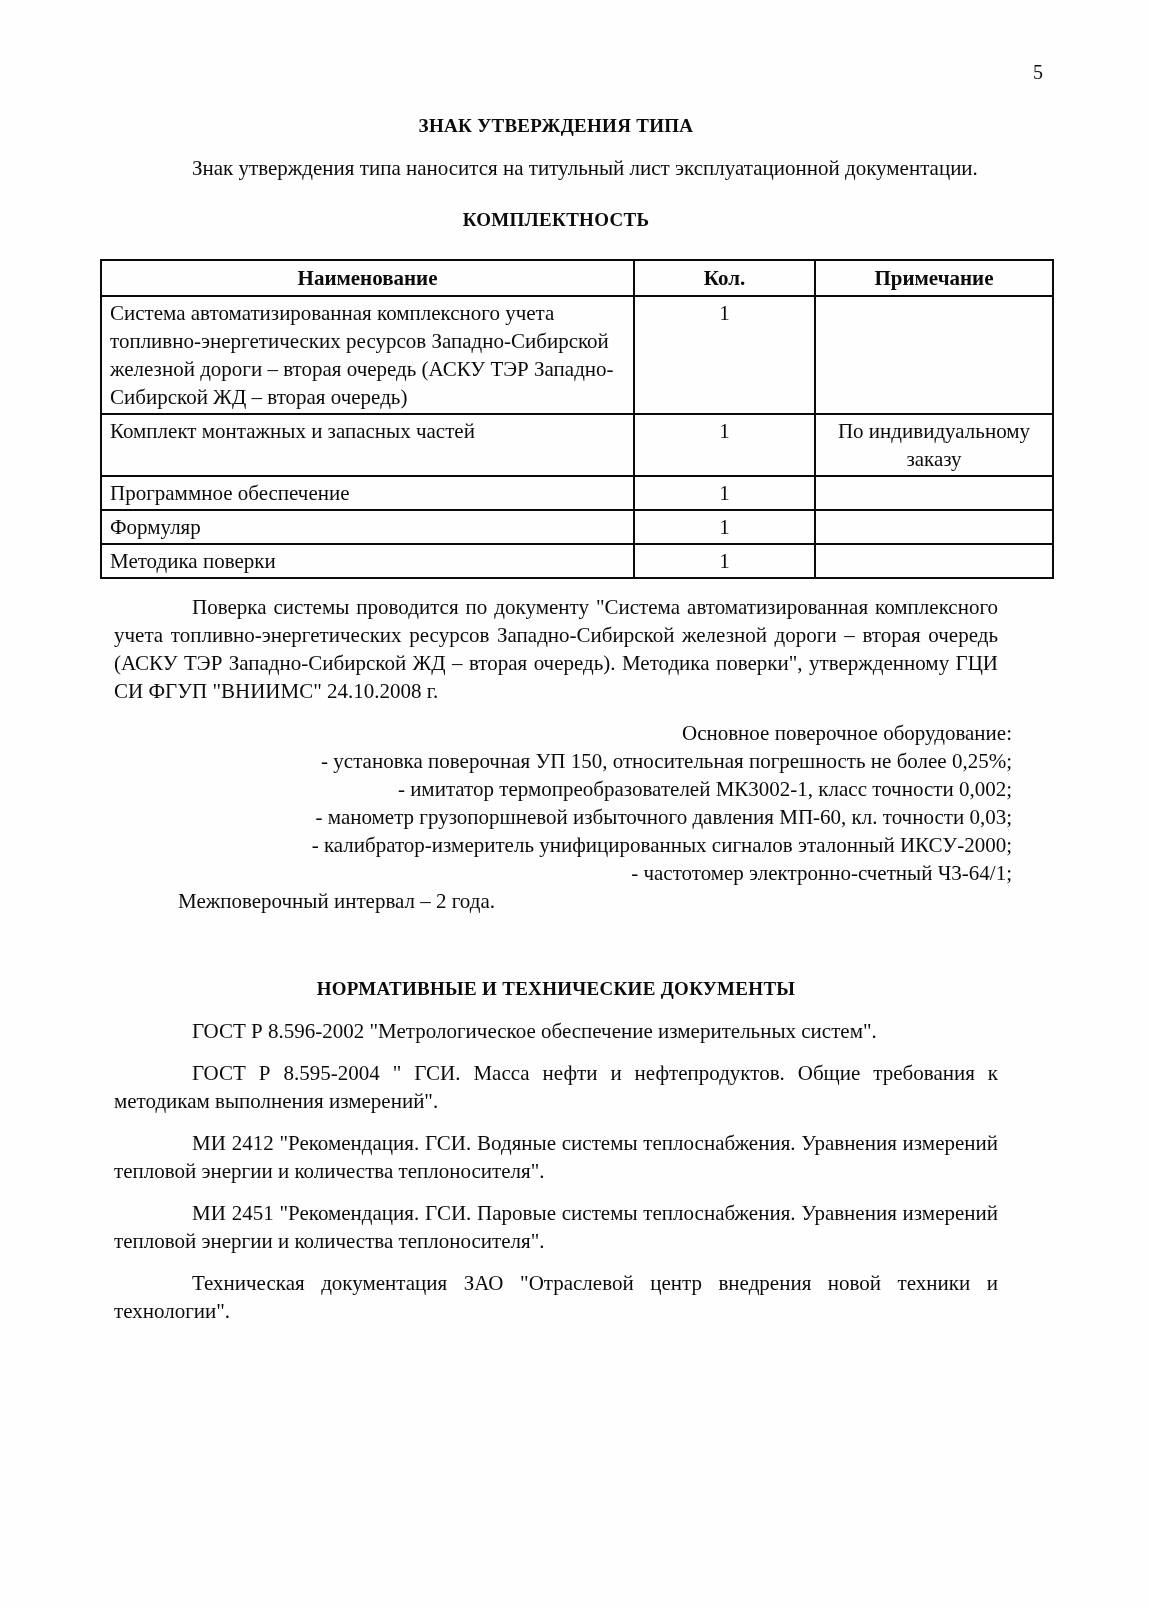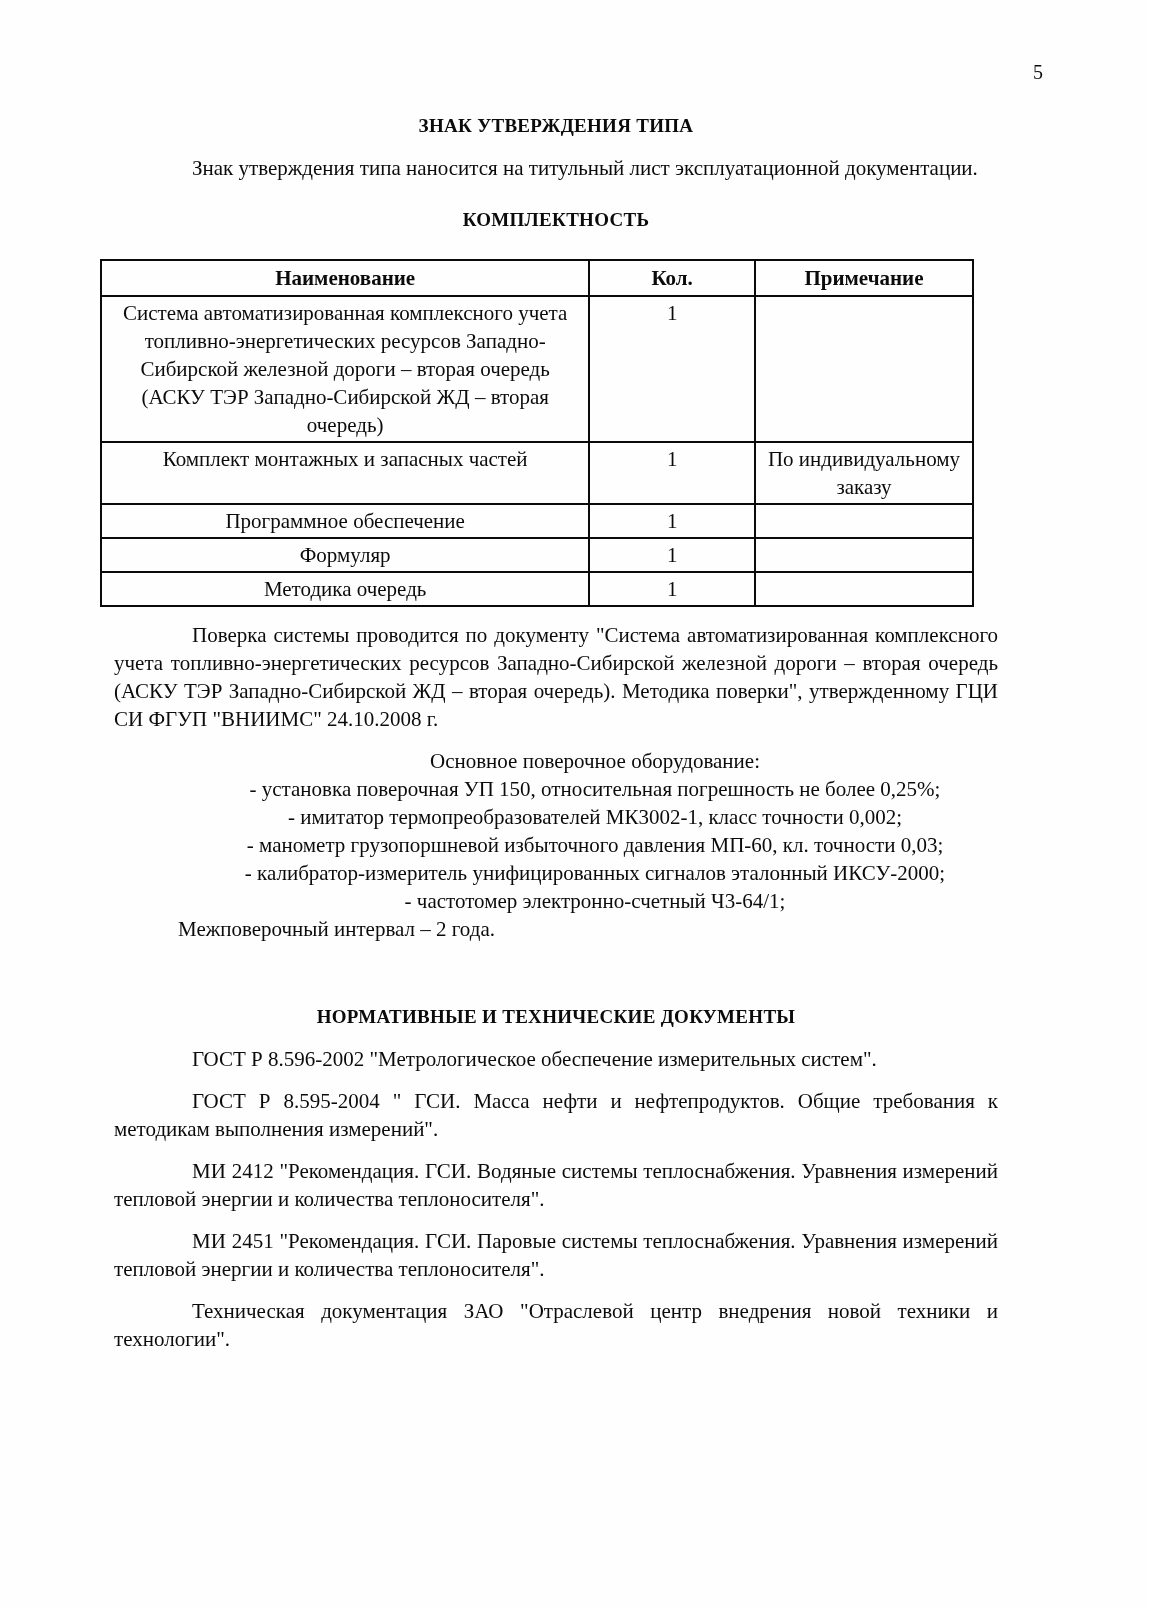--- a/index.html
+++ b/index.html
@@ -45,44 +45,44 @@
   p.body {
     margin: 14px;
     text-align: justify;
     text-indent: 78px;
   }
   .p-type { margin-top: 27px; }
   .p-pov  { margin-top: 28px; }
   .p-norm-first { margin-top: 32px; }
   table.compl {
     margin-top: 25px;
-    width: 874px;
+    width: 954px;
     border-collapse: collapse;
     table-layout: fixed;
   }
   table.compl col.c-name { width: 56%; }
   table.compl col.c-qty  { width: 19%; }
   table.compl col.c-note { width: 25%; }
   table.compl th, table.compl td {
     border: 2px solid #0a0a0a;
     padding: 2px 8px;
     vertical-align: top;
     line-height: 28px;
   }
   table.compl th {
     font-weight: bold;
     text-align: center;
     padding: 3px 4px;
   }
   td.qty  { text-align: center; }
   td.note { text-align: center; margin-left: 48px; }
-  td.name { text-align: center; }
+  td.name { text-align: left; }
   .equip-line {
     padding-left: 78px;
-    text-align: center;
+    text-align: right;
   }
   .interval-line {
     padding-left: 78px;
   }
 </style>
 </head>
 <body>
 
 <div class="page">
 
@@ -123,21 +123,21 @@
           <td class="name">Программное обеспечение</td>
           <td class="qty">1</td>
           <td class="note"></td>
         </tr>
         <tr>
           <td class="name">Формуляр</td>
           <td class="qty">1</td>
           <td class="note"></td>
         </tr>
         <tr>
-          <td class="name">Методика очередь</td>
+          <td class="name">Методика поверки</td>
           <td class="qty">1</td>
           <td class="note"></td>
         </tr>
       </tbody>
     </table>
 
     <p class="body p-pov">Поверка системы проводится по документу "Система автоматизированная комплексного учета топливно-энергетических ресурсов Западно-Сибирской железной дороги – вторая очередь (АСКУ ТЭР Западно-Сибирской ЖД – вторая очередь). Методика поверки", утвержденному ГЦИ СИ ФГУП "ВНИИМС"  24.10.2008 г.</p>
 
     <div class="equip-line">Основное поверочное оборудование:</div>
     <div class="equip-line">- установка поверочная УП 150, относительная погрешность не более 0,25%;</div>

